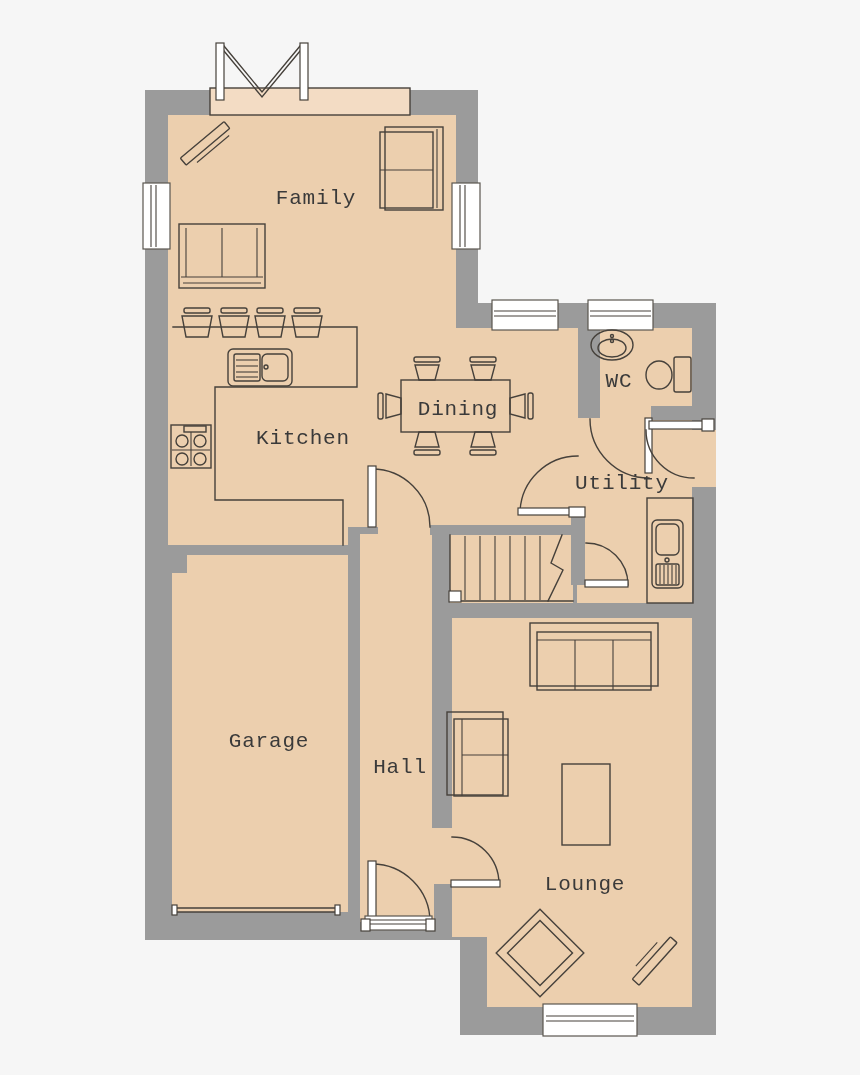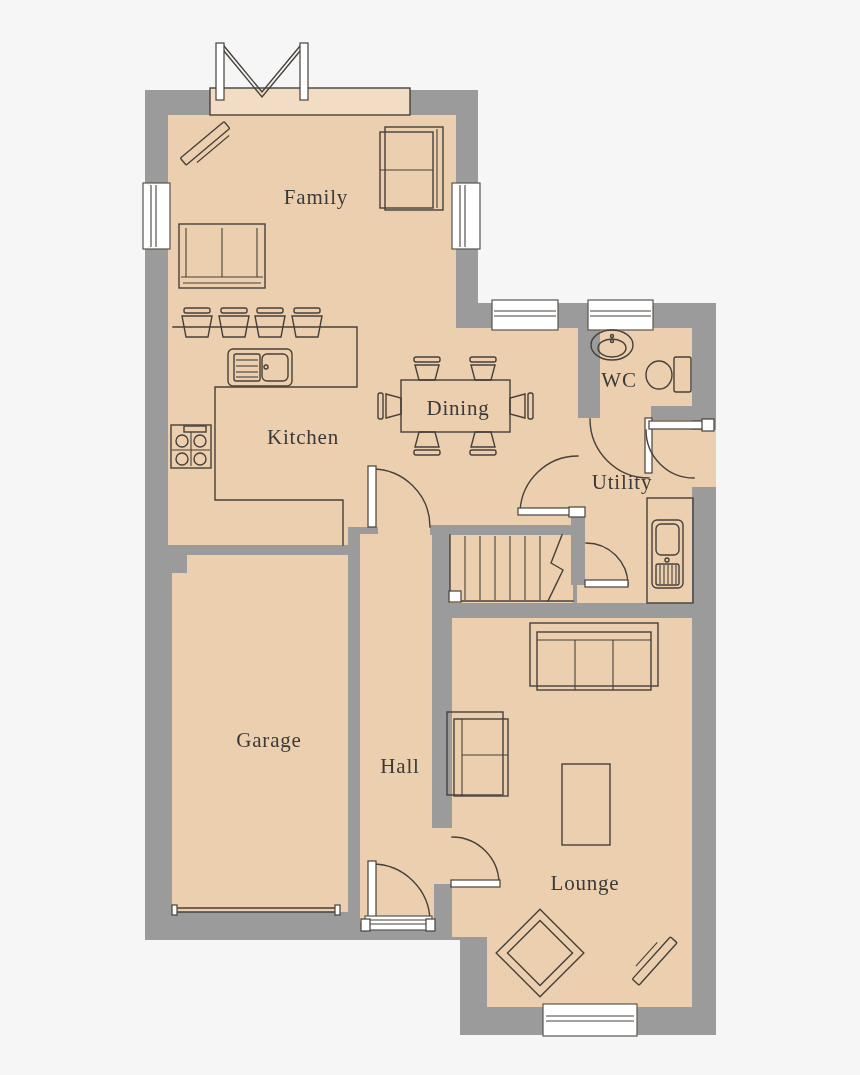--- a/index.html
+++ b/index.html
@@ -1,21 +1,21 @@
 <!DOCTYPE html>
 <html style="--wall: #9b9b9b; --floor: #eccfae; --floorlight: #f3dcc4; --line: #46413b; --text: #3a3a3a; --bg: #f6f6f6; --white: #ffffff;"><head>
 <meta charset="utf-8">
 <style>
   :root{
     --wall:#9b9b9b; --floor:#eccfae; --floorlight:#f3dcc4;
     --line:#46413b; --text:#3a3a3a; --bg:#f6f6f6; --white:#ffffff;
   }
   html,body{margin:0;padding:0;background:var(--bg,#f6f6f6);}
   .stage{position:relative;width:860px;height:1075px;background:var(--bg);overflow:hidden;
-         font-family:Liberation Serif, serif;text-align:center;}
+         font-family:Liberation Mono, monospace;text-align:center;}
   svg{position:absolute;left:0;top:0;}
   .wall{fill:var(--wall);stroke:none;}
   .floor{fill:var(--floor);stroke:none;}
   .floorlight{fill:var(--floorlight);stroke:none;}
   .ln{fill:none;stroke:var(--line);stroke-width:1.4;stroke-linecap:square;}
   .lnthin{fill:none;stroke:var(--line);stroke-width:1.1;}
   .win{fill:var(--white);stroke:#5a564f;stroke-width:1.2;}
   .leaf{fill:var(--white);stroke:var(--line);stroke-width:1.2;}
   .fixt{fill:none;stroke:var(--line);stroke-width:1.4;}
   .roomlabel{fill:var(--text);font-size:21px;letter-spacing:.8px;text-anchor:middle;}

